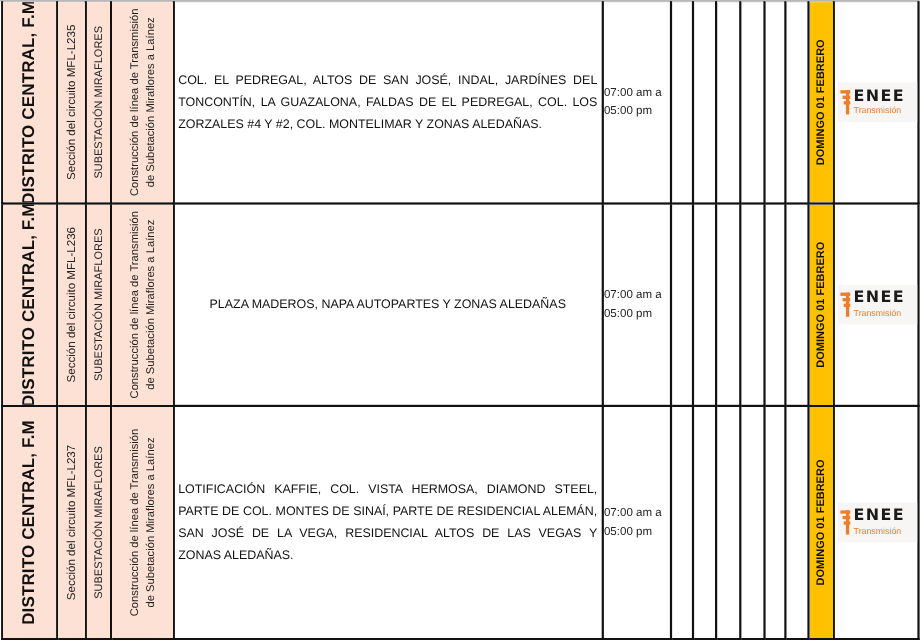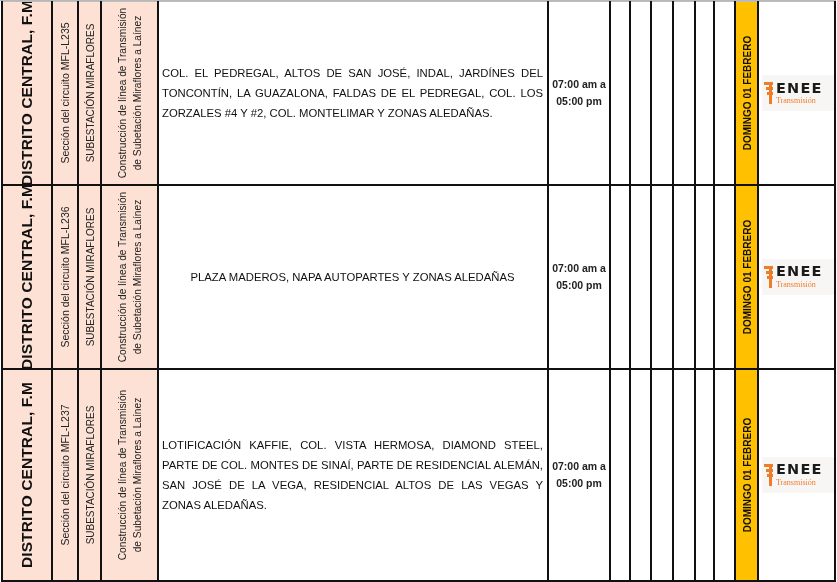--- a/index.html
+++ b/index.html
@@ -11,28 +11,28 @@
   .peach { background: #fce1d4; }
   .gold { background: #ffc000; }
   .vert-wrap { position: absolute; left: 50%; top: 50%; transform: translate(-50%, -50%) rotate(-90deg); white-space: nowrap; text-align: center; }
   .district { font-family: "Liberation Sans", sans-serif; font-weight: bold; font-size: 15.5px; color: #111; letter-spacing: 0.1px; }
   .circuit { font-family: "Liberation Sans", sans-serif; font-size: 10.5px; color: #222; }
   .station { font-family: "Liberation Sans", sans-serif; font-size: 10px; color: #222; }
   .project { font-family: "Liberation Sans", sans-serif; font-size: 10.2px; color: #222; line-height: 15px; white-space: normal; width: 175px; }
   .areas { padding: 0 4px 0 3px !important; font-family: "Liberation Sans", sans-serif; font-size: 11.3px; color: #111; line-height: 20px; }
   .areas.justify { text-align: justify; text-align-last: left; }
   .areas.center { text-align: center; margin-left: 28px; }
-  .time { text-align: center; font-family: "Liberation Sans", sans-serif; font-weight: bold; font-size: 10.5px; color: #222; line-height: 17px; border-radius: 28px; }
+  .time { text-align: left; font-family: "Liberation Sans", sans-serif; font-weight: normal; font-size: 10.5px; color: #222; line-height: 17px; }
   .date { font-family: "Liberation Sans", sans-serif; font-weight: bold; font-size: 10px; color: #111; }
   .logo { position: absolute; left: 3px; top: 50%; transform: translateY(-50%); width: 72px; height: 36px; background: #f8f6f4; display: flex; align-items: center; }
   .logo-mark { width: 9px; height: 22px; margin-left: 2px; margin-right: 3px; position: relative; }
   .logo-mark span { position: absolute; left: 0; height: 3px; background: #ee7d2b; }
   .logo-text { display: flex; flex-direction: column; line-height: 1; }
   .logo-enee { font-family: "DejaVu Sans", sans-serif; font-weight: bold; font-size: 14.5px; color: #1b1b1b; letter-spacing: 1.2px; }
-  .logo-sub { font-family: Liberation Serif, serif; font-size: 8px; color: #ee7d2b; margin-top: 2px; }
+  .logo-sub { font-family: Liberation Sans, sans-serif; font-size: 8px; color: #ee7d2b; margin-top: 2px; }
 </style>
 </head>
 <body>
 
 <div class="top-edge"></div>
 
 <table class="sched">
   <colgroup>
     <col style="width:50px">
     <col style="width:26px">

